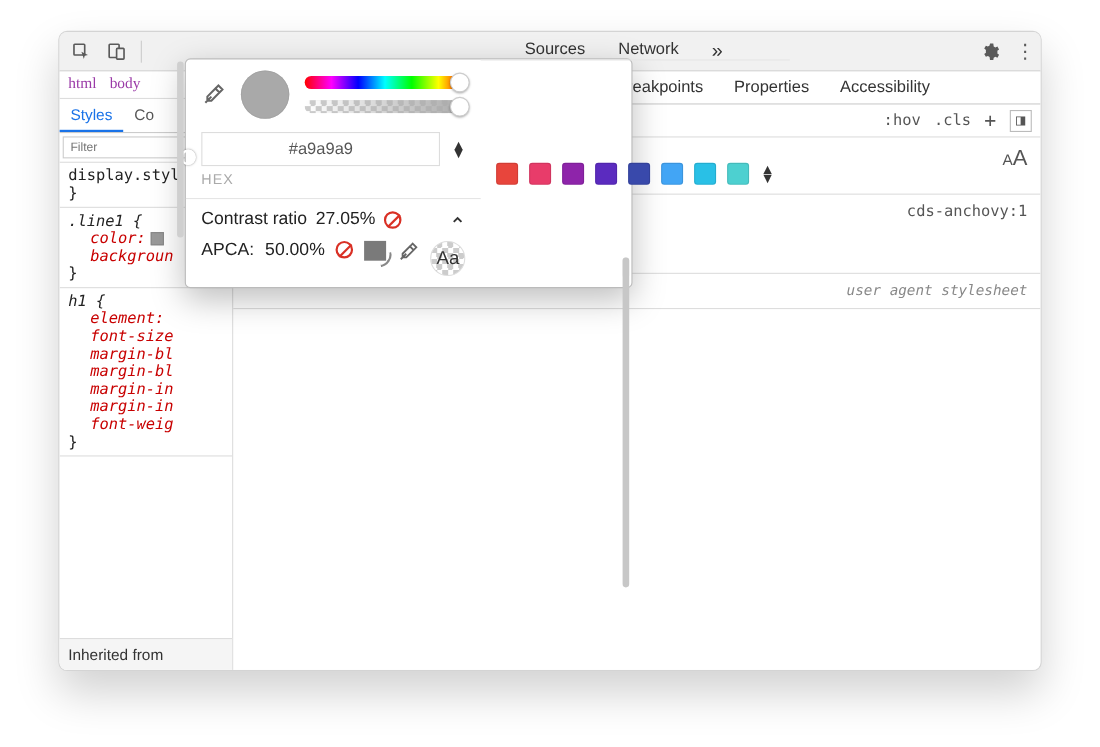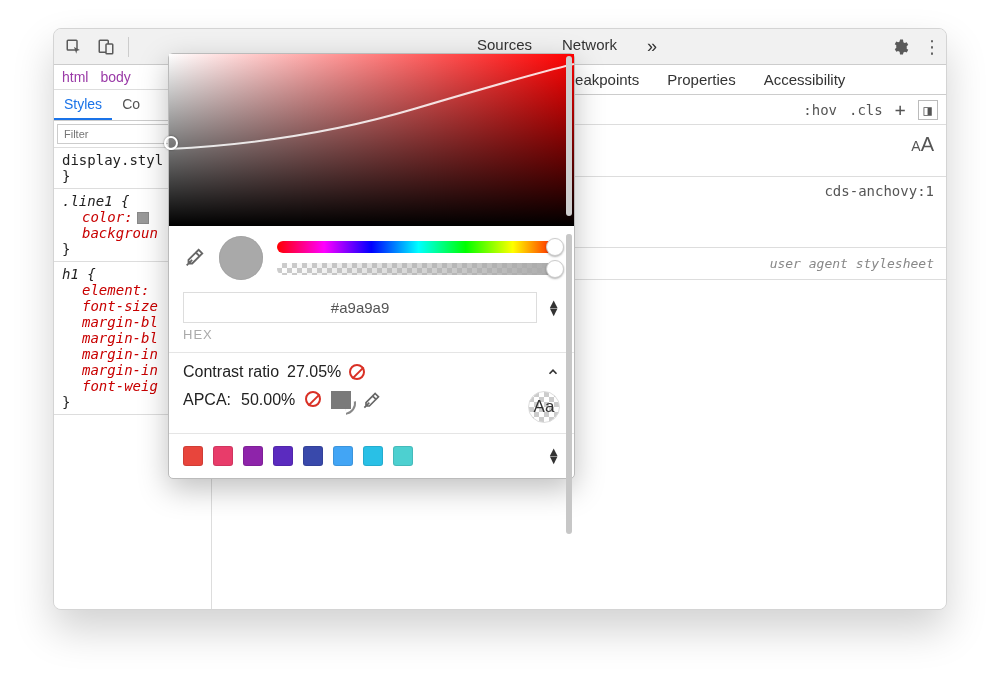--- a/index.html
+++ b/index.html
@@ -61,21 +61,21 @@
   .tb-sep { width:1px; height:20px; background:#ccc; margin:0 4px; }
   .tb-tabs { display:flex; gap: 30px; margin-left: 340px; color:#333; font-size:15px; }
   .tb-tabs .tab { cursor:default; }
   .tb-right { margin-left:auto; display:flex; gap:14px; align-items:center; color:#5a5a5a;}
   .chev { font-size: 18px; }
   
   .bodysplit { flex:1; display:flex; background:#fff; }
   .leftcol { width: 158px; border-right:1px solid #ddd; display:flex; flex-direction:column; }
   .rightcol { flex:1; display:flex; flex-direction:column; position:relative; }
   
-  .crumb { padding:4px 8px; border-bottom:1px solid #ddd; font-size:14px; color:#9a3aa7; display:flex; gap:12px;}
+  .crumb { padding:4px 8px; border-bottom:1px solid #ddd; font-size:14px; color:#9a3aa7; display:flex; gap:12px;font-family:Liberation Serif, serif;}
   .crumb span+span { }
   
   .subtabs { display:flex; border-bottom:1px solid #ccc; font-size:14px; }
   .subtabs .st { padding:6px 10px; color:#555;}
   .subtabs .st.active { color:#1a73e8; border-bottom:2px solid #1a73e8; }
   
   .filterrow { display:flex; border-bottom:1px solid #ddd; }
   .filterinput {
     flex:1; border:1px solid #ccc; padding:3px 6px; margin:3px;
     font-size:11px; color:#777; background:#fff;
@@ -108,21 +108,21 @@
   
   .picker {
     position:absolute;
     left: 114px; top: 24px;
     width: 407px;
     background:#fff;
     border:1px solid #bbb;
     border-radius:5px;
     box-shadow: 0 10px 30px rgba(0,0,0,0.25);
     z-index: 50;
-    display:flex; flex-direction:column;
+    display:flex; flex-direction:row;
   }
   .satval {
     height: 172px; width:100%;
     background:
       linear-gradient(to top, black, rgba(0,0,0,0)),
       linear-gradient(to right, white, red);
     position:relative;
   }
   .satval .curve {
     position:absolute; left:0; top:0; width:100%; height:100%;
@@ -242,20 +242,21 @@
           <div class="prop">element:</div>
           <div class="prop">font-size</div>
           <div class="prop">margin-bl</div>
           <div class="prop">margin-bl</div>
           <div class="prop">margin-in</div>
           <div class="prop">margin-in</div>
           <div class="prop">font-weig</div>
           <div class="brace">}</div>
         </div>
       </div>
+      <div class="inh">Inherited from</div>
     </div>
 
     <div class="rightcol">
       <div class="rtabs">
         <div class="rt">| Breakpoints</div>
         <div class="rt">Properties</div>
         <div class="rt">Accessibility</div>
       </div>
       <div class="toolstrip">
         <span>:hov</span>

